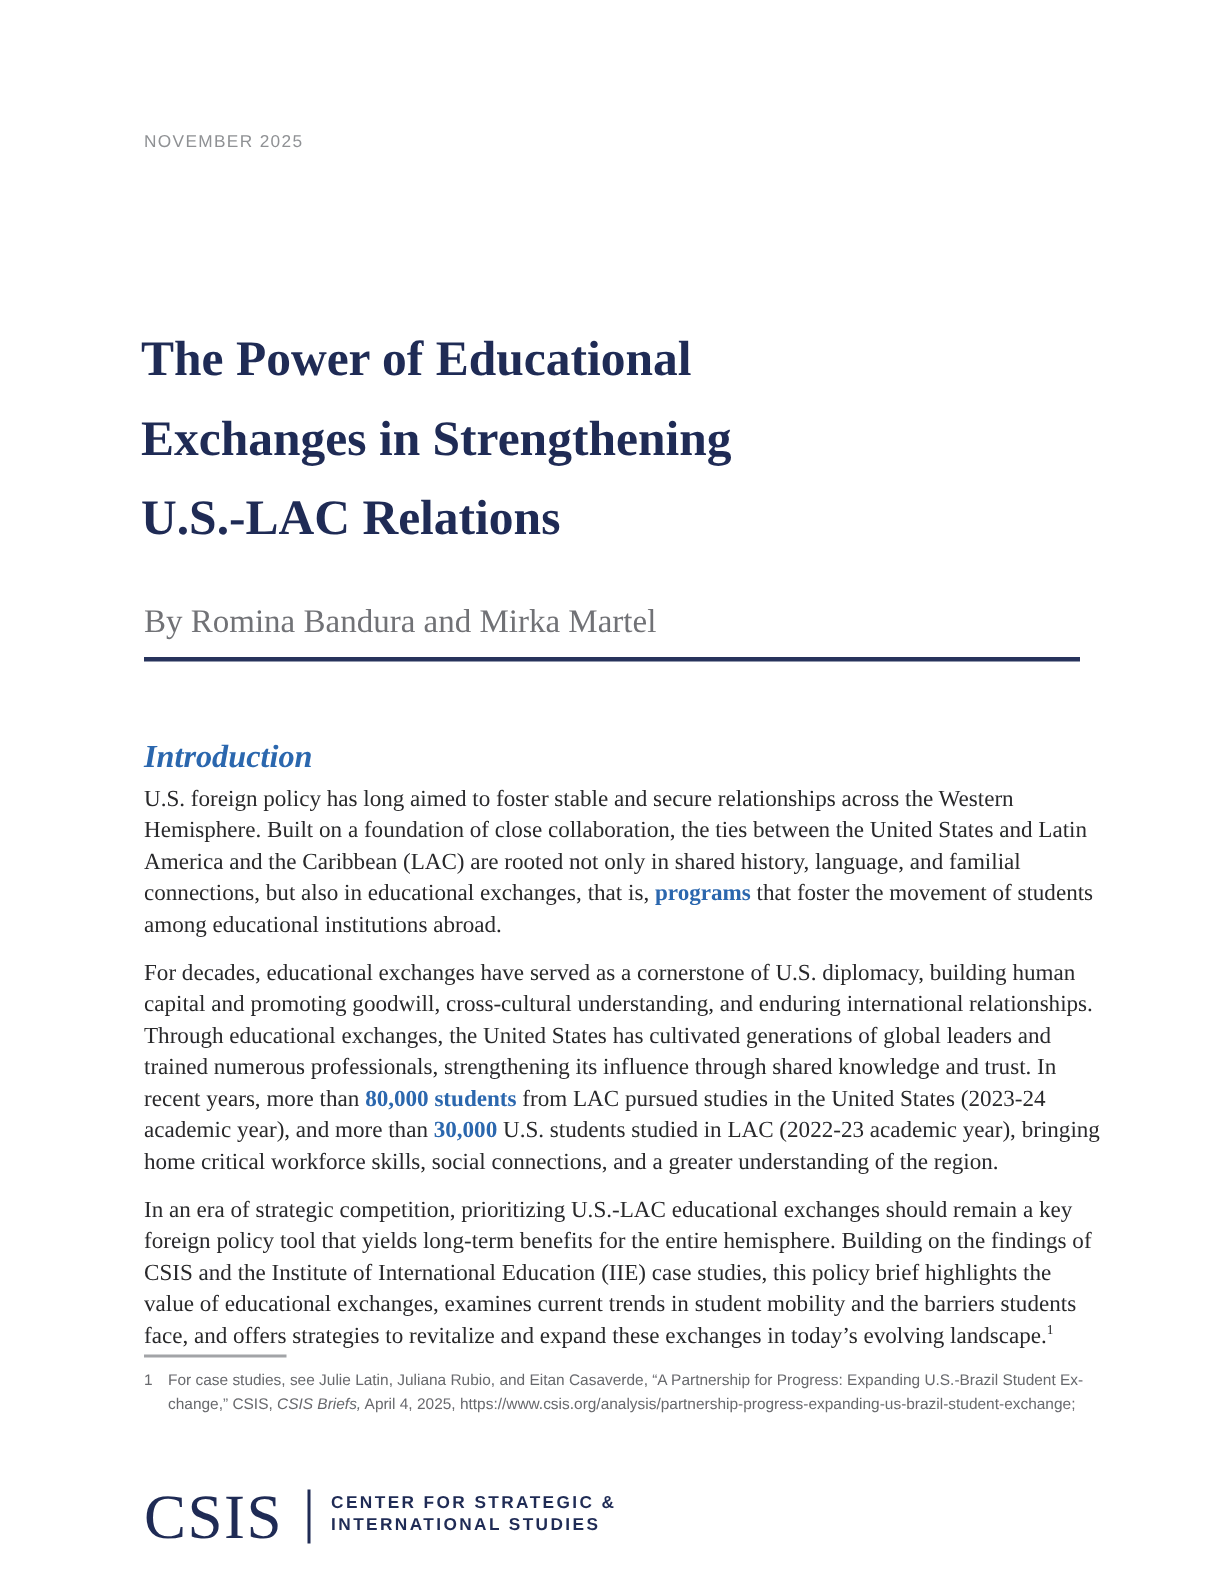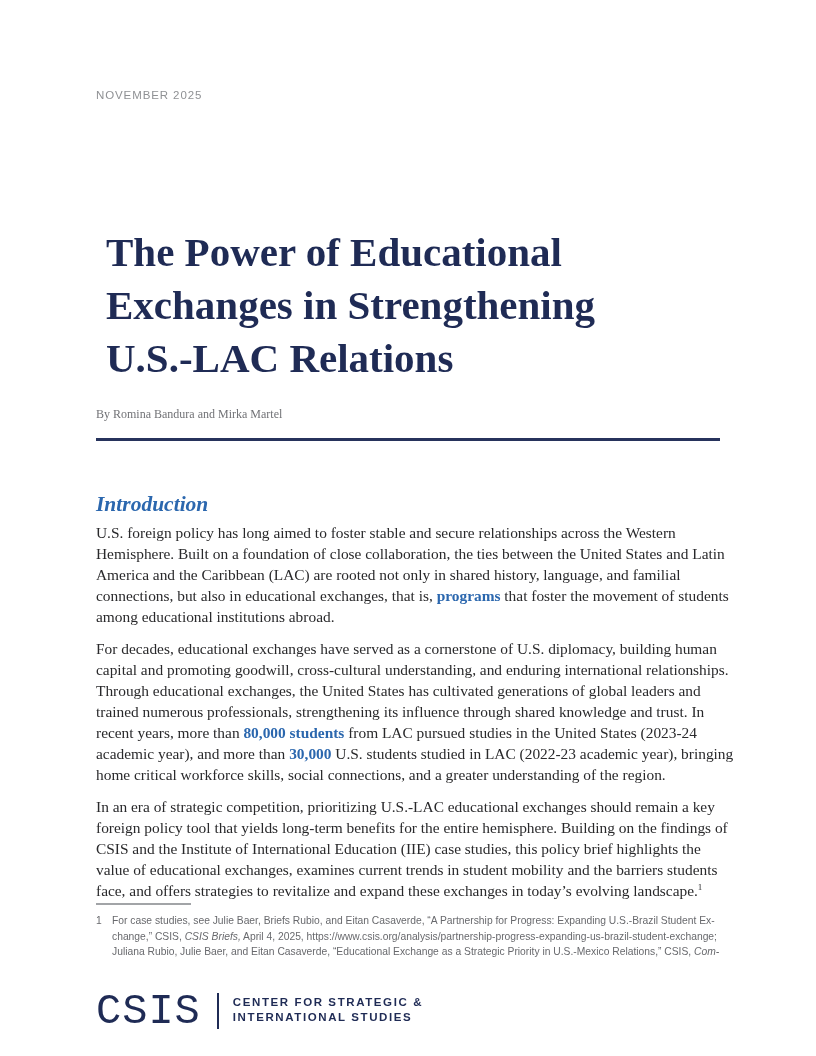--- a/index.html
+++ b/index.html
@@ -26,34 +26,34 @@
     letter-spacing: 0.9px;
     color: #8f9194;
   }
 
   
   .doc-title {
     position: absolute;
     left: 94px;
     top: 214px;
     width: 640px;
-    margin: 12px;
+    margin: 0;
     font-family: "Liberation Serif", serif;
     font-weight: bold;
-    font-size: 41px;
+    font-size: 33px;
     line-height: 53px;
     color: #1f2b55;
   }
 
   
   .byline {
     position: absolute;
     left: 96px;
     top: 403px;
-    font-size: 12px;
+    font-size: 22px;
     line-height: 22px;
     color: #717276;
   }
 
   .title-rule {
     position: absolute;
     left: 96px;
     top: 438px;
     width: 624px;
     height: 3px;
@@ -130,21 +130,21 @@
   
   .logo {
     position: absolute;
     left: 96px;
     top: 991px;
     display: flex;
     align-items: stretch;
     height: 44px;
   }
   .logo-wordmark {
-    font-family: Liberation Mono, monospace;
+    font-family: Liberation Serif, serif;
     font-size: 42px;
     line-height: 42px;
     letter-spacing: 1px;
     color: #1f2b55;
   }
   .logo-divider {
     width: 2px;
     background: #1f2b55;
     margin: 2px 14px 6px 16px;
   }
@@ -185,23 +185,22 @@
         <p><span>For decades, educational exchanges have served as a cornerstone of U.S. diplomacy, building human capital and promoting goodwill, cross-cultural understanding, and enduring international relationships. Through educational exchanges, the United States has cultivated generations of global leaders and trained numerous professionals, strengthening its influence through shared knowledge and trust. In recent years, more than </span><a href="#" class="inline-link">80,000 students</a><span> from LAC pursued studies in the United States (2023-24 academic year), and more than </span><a href="#" class="inline-link">30,000</a><span> U.S. students studied in LAC (2022-23 academic year), bringing home critical workforce skills, social connections, and a greater understanding of the region.</span></p>
         <p><span>In an era of strategic competition, prioritizing U.S.-LAC educational exchanges should remain a key foreign policy tool that yields long-term benefits for the entire hemisphere. Building on the findings of CSIS and the Institute of International Education (IIE) case studies, this policy brief highlights the value of educational exchanges, examines current trends in student mobility and the barriers students face, and offers strategies to revitalize and expand these exchanges in today’s evolving landscape.</span><sup class="fn-ref">1</sup></p>
       </div>
   </section>
 
   <div class="fn-rule"></div>
 
   <div class="footnote">
     <span class="fn-num">1</span>
     <div class="fn-lines">
-        <div class="fn-line"><span>For case studies, see Julie Baer, Briefs Rubio, and Eitan Casaverde, “A Partnership for Progress: Expanding U.S.-Brazil Student Ex-</span></div>
+        <div class="fn-line"><span>For case studies, see Julie Latin, Juliana Rubio, and Eitan Casaverde, “A Partnership for Progress: Expanding U.S.-Brazil Student Ex-</span></div>
         <div class="fn-line"><span>change,” CSIS, </span><em>CSIS Briefs,</em><span> April 4, 2025, https://www.csis.org/analysis/partnership-progress-expanding-us-brazil-student-exchange;</span></div>
-        <div class="fn-line"><span>Juliana Rubio, Julie Baer, and Eitan Casaverde, “Educational Exchange as a Strategic Priority in U.S.-Mexico Relations,” CSIS, </span><em>Com-</em></div>
       </div>
   </div>
 
   <footer class="logo">
     <div class="logo-wordmark">CSIS</div>
     <div class="logo-divider"></div>
     <div class="logo-org">
       <span>CENTER FOR STRATEGIC &amp;</span>
       <span>INTERNATIONAL STUDIES</span>
     </div>

